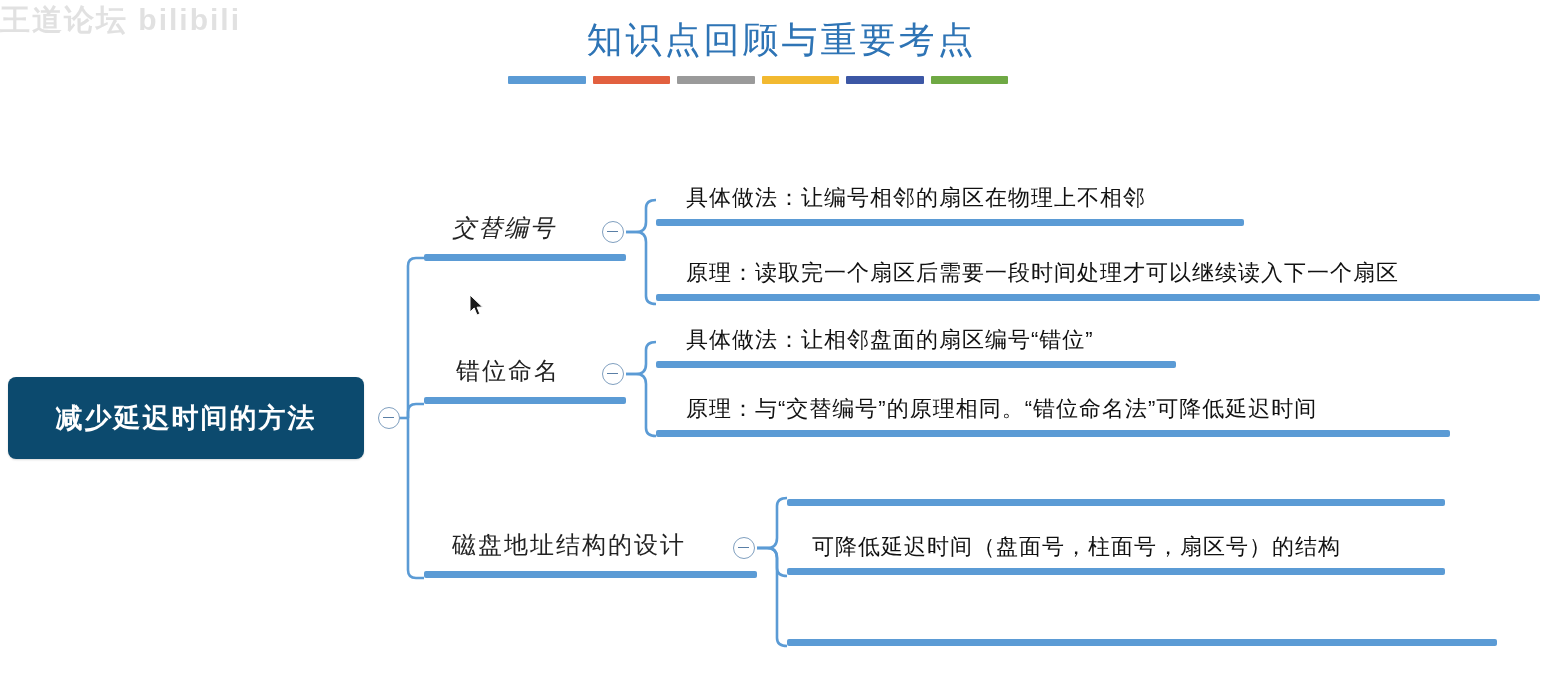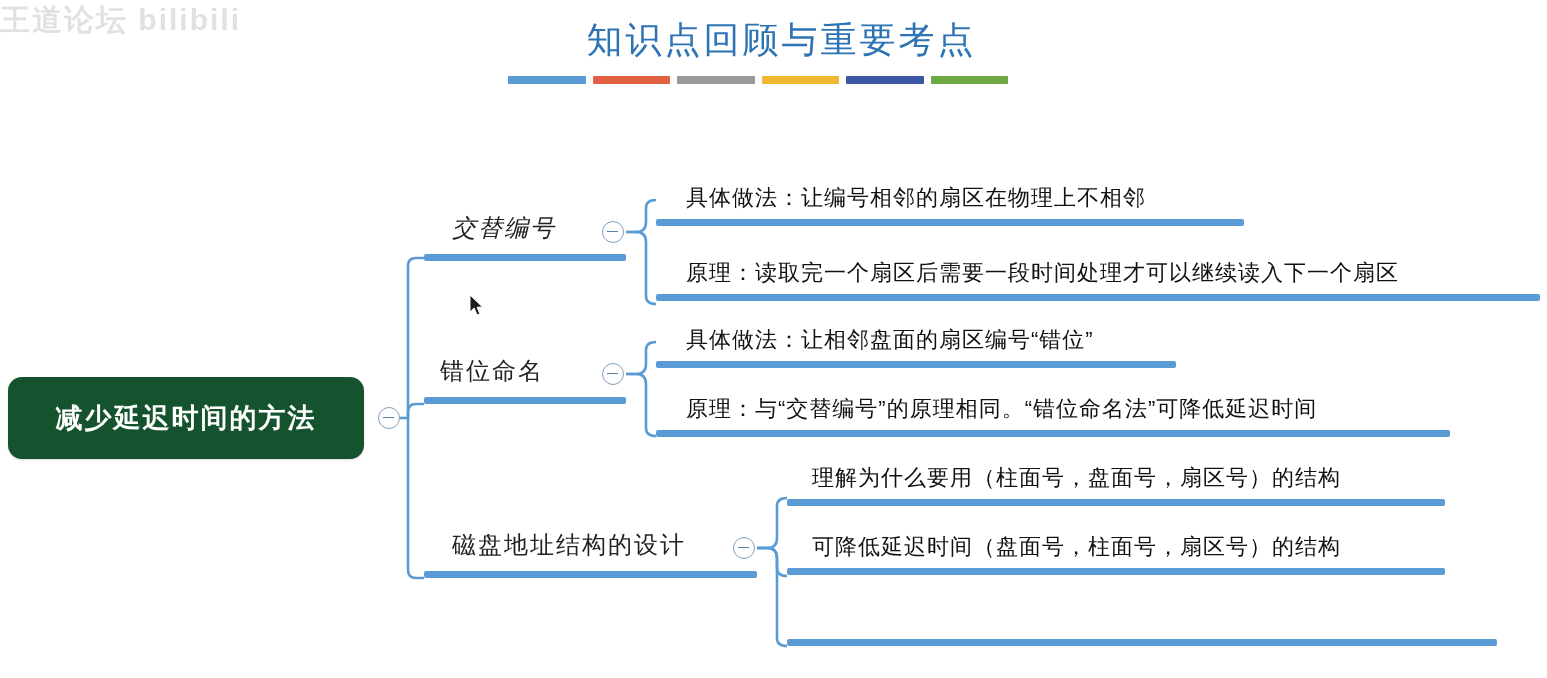--- a/index.html
+++ b/index.html
@@ -75,22 +75,22 @@
     pointer-events: none;
   }
 
   
   .root-node {
     position: absolute;
     left: 8px;
     top: 377px;
     width: 356px;
     height: 82px;
-    background: #14532d;
-    border-radius: 14px;
+    background: #0c4a6e;
+    border-radius: 8px;
     color: #ffffff;
     font-size: 27px;
     font-weight: bold;
     letter-spacing: 2px;
     display: flex;
     align-items: center;
     justify-content: center;
     box-shadow: 0 1px 2px rgba(0,0,0,0.15);
   }
 
@@ -197,35 +197,34 @@
   <div class="branch" style="left:452px; top:212px;font-style:italic;">交替编号</div>
   <div class="branch-underline" style="left:424px; top:254px; width:202px;"></div>
   <div class="toggle" style="left:602px; top:221px;"></div>
 
   <div class="leaf" style="left:686px; top:183px;">具体做法：让编号相邻的扇区在物理上不相邻</div>
   <div class="leaf-underline" style="left:656px; top:219px; width:588px;"></div>
 
   <div class="leaf" style="left:686px; top:258px;">原理：读取完一个扇区后需要一段时间处理才可以继续读入下一个扇区</div>
   <div class="leaf-underline" style="left:656px; top:294px; width:884px;"></div>
 
-  <div class="branch" style="left:440px; top:355px;">错位命名</div>
+  <div class="branch" style="left:456px; top:355px;">错位命名</div>
   <div class="branch-underline" style="left:424px; top:397px; width:202px;"></div>
   <div class="toggle" style="left:602px; top:363px;"></div>
 
   <div class="leaf" style="left:686px; top:325px;">具体做法：让相邻盘面的扇区编号“错位”</div>
   <div class="leaf-underline" style="left:656px; top:361px; width:520px;"></div>
 
   <div class="leaf" style="left:686px; top:394px;">原理：与“交替编号”的原理相同。“错位命名法”可降低延迟时间</div>
   <div class="leaf-underline" style="left:656px; top:430px; width:794px;"></div>
 
   <div class="branch" style="left:452px; top:529px;">磁盘地址结构的设计</div>
   <div class="branch-underline" style="left:424px; top:571px; width:333px;"></div>
   <div class="toggle" style="left:733px; top:537px;"></div>
 
-  <div class="leaf" style="left:812px; top:463px;">理解为什么要用（柱面号，盘面号，扇区号）的结构</div>
   <div class="leaf-underline" style="left:787px; top:499px; width:658px;"></div>
 
   <div class="leaf" style="left:812px; top:532px;">可降低延迟时间（盘面号，柱面号，扇区号）的结构</div>
   <div class="leaf-underline" style="left:787px; top:568px; width:658px;"></div>
 
   <div class="leaf-underline" style="left:787px; top:639px; width:710px;"></div>
 
   <svg class="cursor" viewBox="0 0 16 22">
     <polygon points="0,0 0,17 4.2,13 7,20 9.8,18.8 7.1,12.2 12.5,12" fill="#1a1a1a" stroke="#ffffff" stroke-width="1"></polygon>
   </svg>

